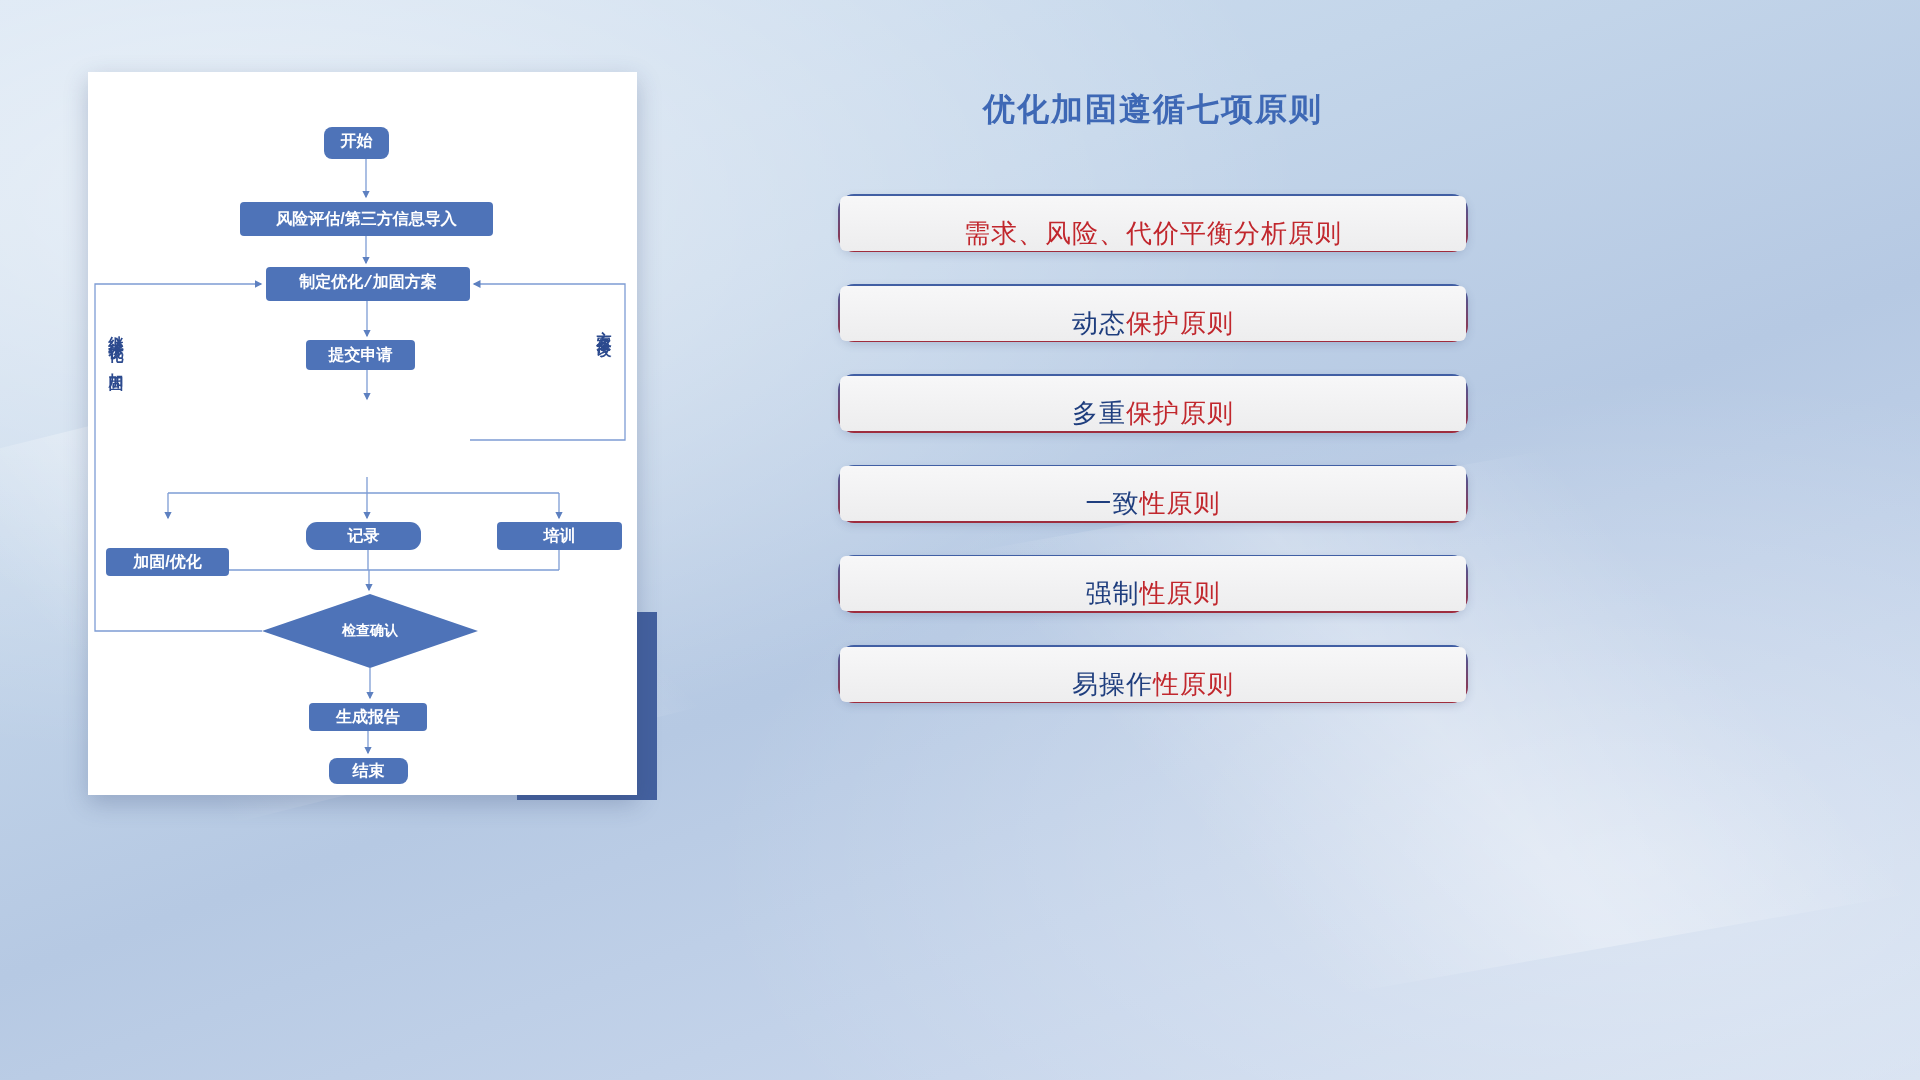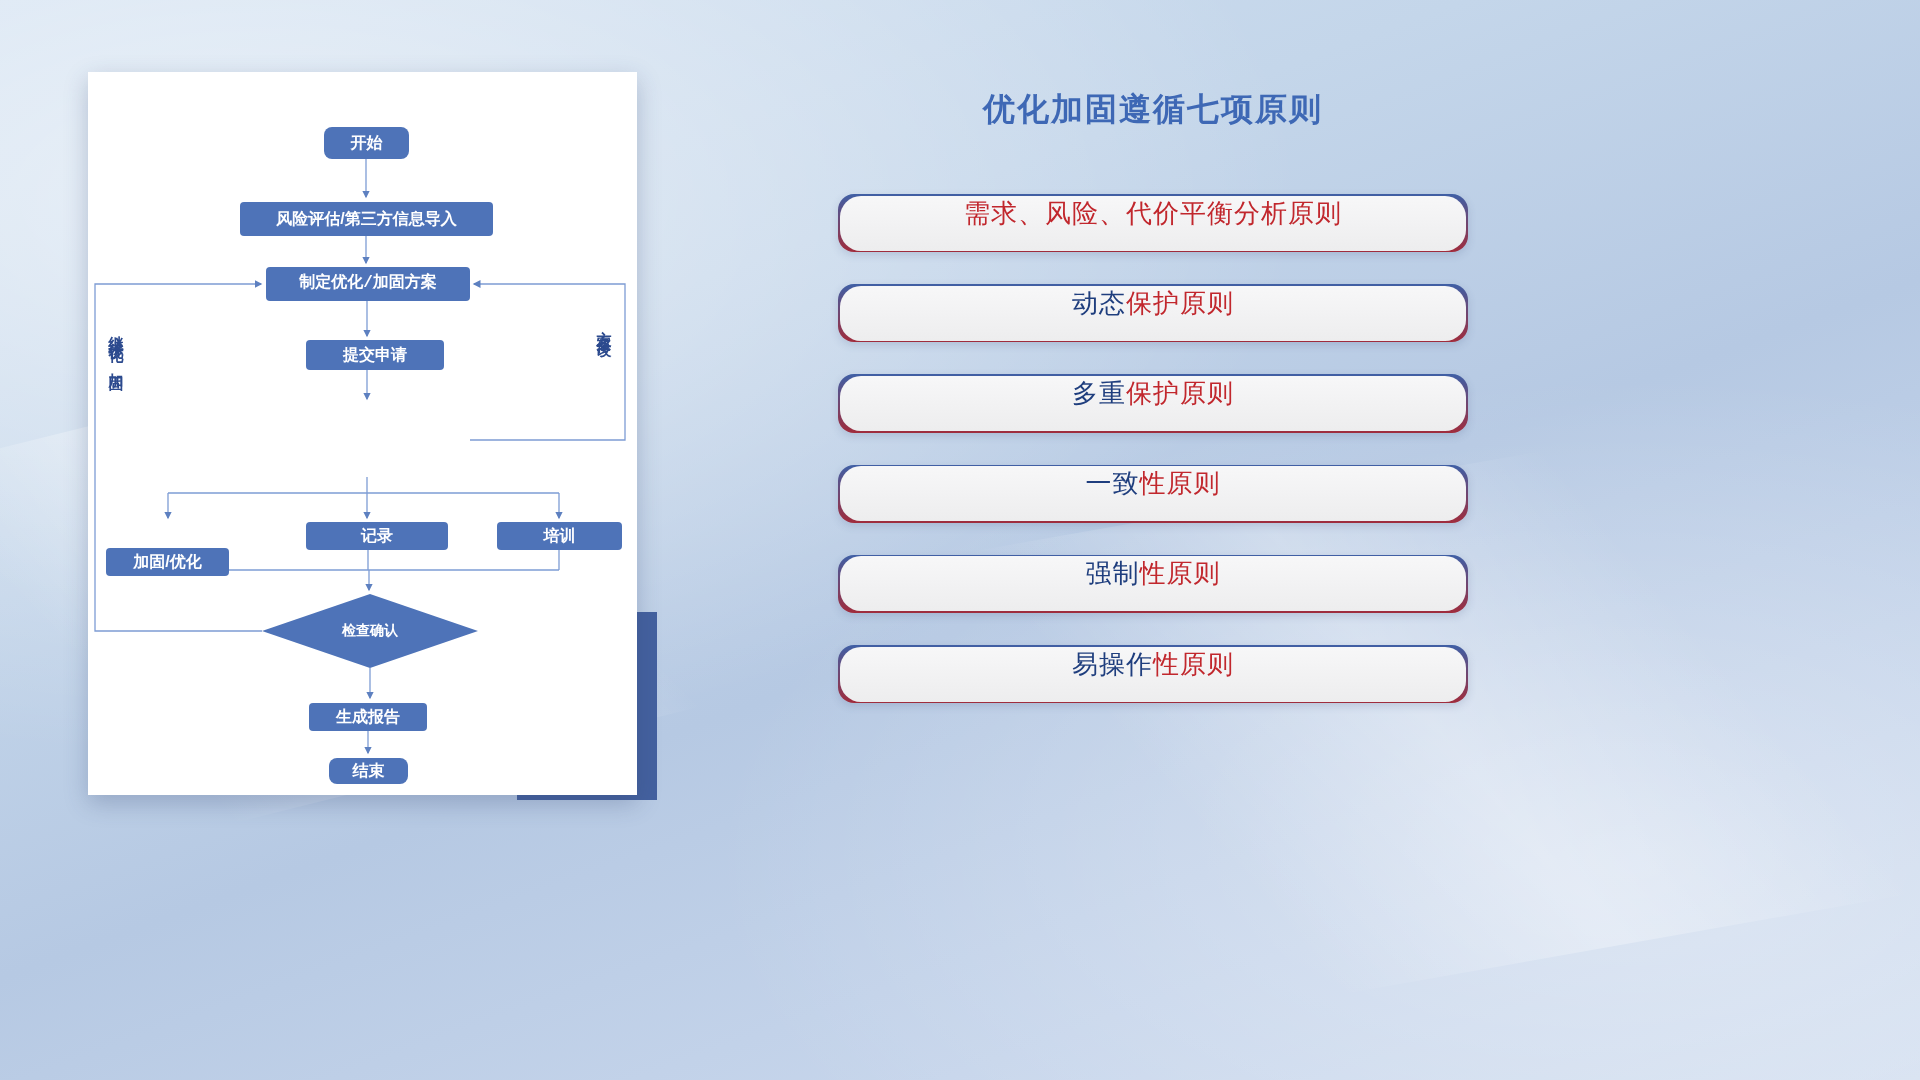--- a/index.html
+++ b/index.html
@@ -30,49 +30,49 @@
     background:#ffffff; z-index:2; box-shadow:0 8px 22px rgba(50,70,110,.28); }
   .connectors { position:absolute; left:0; top:0; width:549px; height:723px; z-index:1; }
 
   .node { position:absolute; z-index:2; display:flex; align-items:center; justify-content:center;
     background:var(--node_blue,#4e73b8); color:#fff; font-weight:600; font-size:16px;
     text-align:center; line-height:1.1; }
   .proc { border-radius:4px; }
   .pill-node { border-radius:8px; }
   .diamond { clip-path:polygon(50% 0, 100% 50%, 50% 100%, 0 50%); font-size:14px; }
 
-  .n-start  { left:236px; top:55px;  width:85px;  height:32px; }
+  .n-start  { left:236px; top:55px;  width:65px;  height:32px;font-family:Liberation Mono, monospace; }
   .n-risk   { left:152px; top:130px; width:253px; height:34px; }
   .n-plan   { left:178px; top:195px; width:204px; height:34px;font-family:Liberation Mono, monospace; }
-  .n-submit { left:218px; top:268px; width:138px; height:30px; }
+  .n-submit { left:218px; top:268px; width:109px; height:30px; }
   .n-owner  { left:176px; top:331px; width:206px; height:74px; }
   .n-reinf  { left:18px;  top:476px; width:123px; height:28px; }
-  .n-record { left:218px; top:450px; width:142px; height:28px; }
+  .n-record { left:218px; top:450px; width:115px; height:28px;border-radius:11px; }
   .n-train  { left:409px; top:450px; width:125px; height:28px; }
   .n-check  { left:174px; top:522px; width:216px; height:74px; }
   .n-report { left:221px; top:631px; width:118px; height:28px; }
   .n-end    { left:241px; top:686px; width:79px;  height:26px; }
 
   .vlabel { position:absolute; z-index:2; writing-mode:vertical-rl; text-orientation:upright;
     font-size:15px; font-weight:700; color:#2c4a8e; letter-spacing:4px; }
   .vlabel.left  { left:18px;  top:252px; height:180px; }
   .vlabel.right { left:506px; top:246px; height:130px; }
 
   
   .right-panel { position:absolute; left:838px; top:88px; width:630px; z-index:2; }
   .title { font-size:32px; font-weight:700; color:var(--title_blue,#3e68b5);
     text-align:center; letter-spacing:2px; margin-bottom:62px; }
 
   .pills { display:flex; flex-direction:column; gap:32px; }
   .pill-border { border-radius:16px; padding:1.6px;
     background:linear-gradient(180deg, #3f5fa5 0%, #a02c3c 100%);
     box-shadow:0 3px 8px rgba(60,80,120,.18); }
-  .pill { height:55px; border-radius:21px;
+  .pill { height:55px; border-radius:6px;
     background:linear-gradient(180deg, #f7f7f8 0%, var(--pill_bg,#ededee) 100%);
-    display:flex; align-items:flex-start; justify-content:center;
+    display:flex; align-items:flex-end; justify-content:center;
     font-size:26px; letter-spacing:1px; }
   .pill .navy { color:var(--principle_navy,#1f3e7e); }
   .pill .red  { color:var(--principle_red,#c1272d); }
 </style>
 </head>
 <body>
 
 <div class="slide">
   <div class="streak s1"></div>
   <div class="streak s2"></div>

